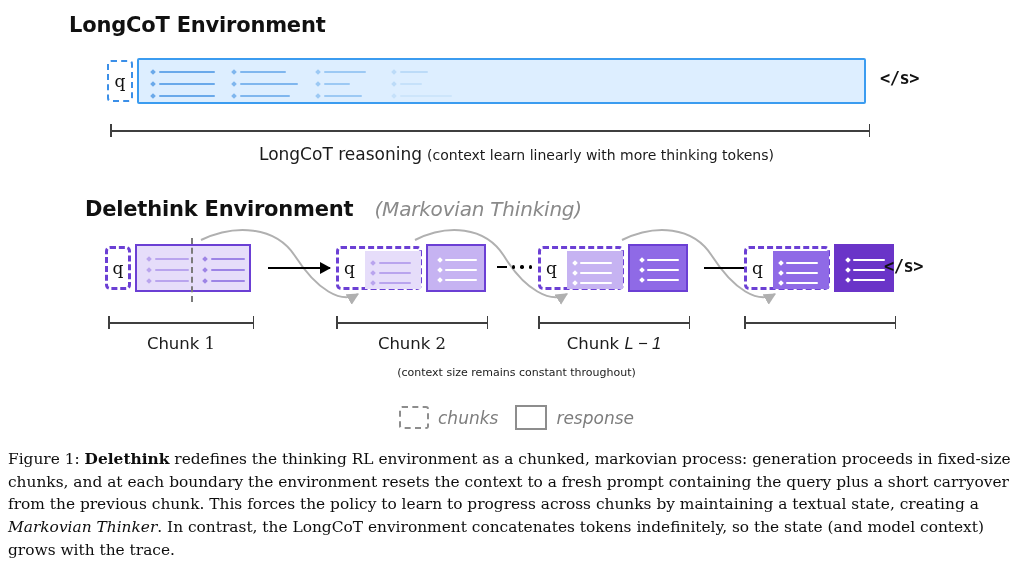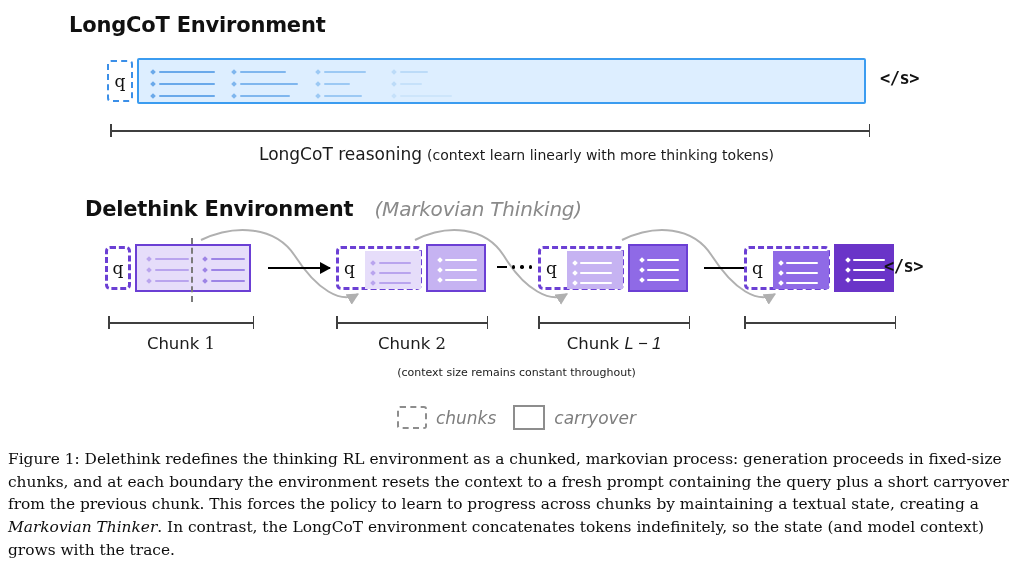--- a/index.html
+++ b/index.html
@@ -108,21 +108,21 @@
   #legend .sw-dash{width:26px;height:19px;border:2.5px dashed #8d8d8d;border-radius:3px;}
   #legend .sw-solid{width:28px;height:21px;border:2.2px solid #8d8d8d;}
   #legend .pair{display:flex;align-items:center;gap:9px;}
 
   
   #caption{
     position:absolute;left:8px;top:448px;width:1016px;
     font-family:"DejaVu Serif","Liberation Serif",serif;
     font-size:15.4px;line-height:1.47;color:#0d0d0d;text-align:left;
   }
-  #caption b{font-weight:normal;}
+  #caption b{font-weight:bold;}
   #caption i{font-style:italic;}
 </style>
 </head>
 <body>
 
 <div class="fig">
 
   <div class="sec-title" style="left:69px;top:13px;">
     <span>LongCoT Environment</span>
   </div>
@@ -349,21 +349,21 @@
     <span>(context size remains constant throughout)</span>
   </div>
 
   <div id="legend">
     <span class="pair">
       <span class="sw-dash"></span>
       <span>chunks</span>
     </span>
     <span class="pair">
       <span class="sw-solid"></span>
-      <span>carryover</span>
+      <span>response</span>
     </span>
   </div>
 
   <div id="caption">
     <span>Figure 1:</span>
     <b>Delethink</b><span> redefines the thinking RL environment as a chunked, markovian process: generation proceeds in fixed-size chunks, and at each boundary the environment resets the context to a fresh prompt containing the query plus a short carryover from the previous chunk. This forces the policy to learn to progress across chunks by maintaining a textual state, creating a </span><i>Markovian Thinker</i><span>. In contrast, the LongCoT environment concatenates tokens indefinitely, so the state (and model context) grows with the trace.</span>
   </div>
 
 </div>
 

